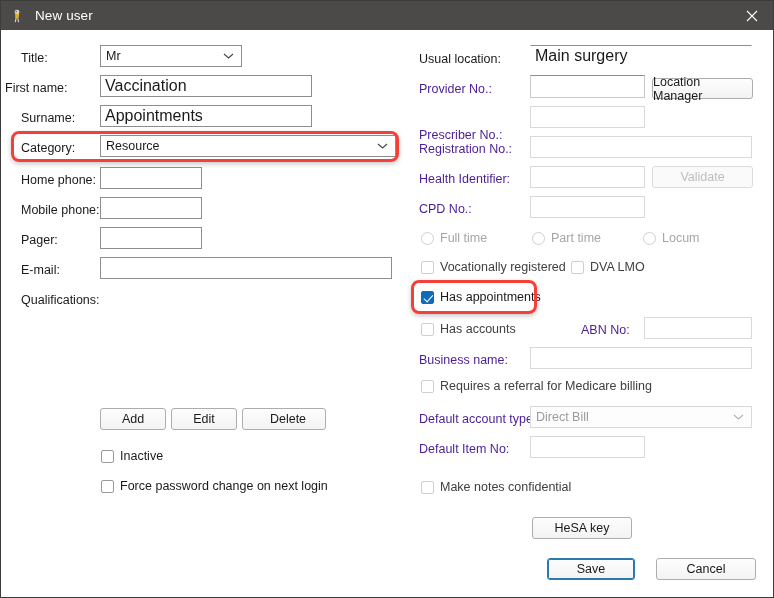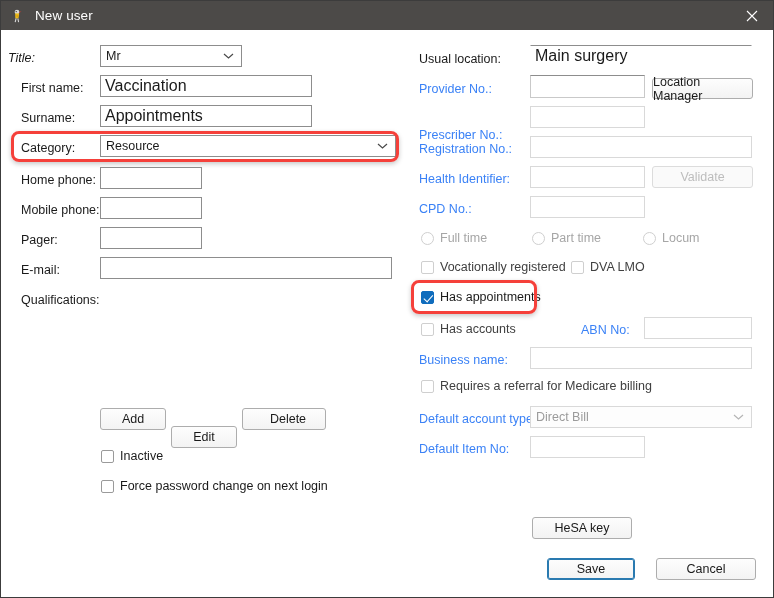--- a/index.html
+++ b/index.html
@@ -62,21 +62,21 @@
   }
 
   
   .lbl {
     position: absolute;
     font-size: 12.5px;
     color: #1a1a1a;
     white-space: nowrap;
     line-height: 14px;
   }
-  .lbl.dis { color: #3b82f6; }
+  .lbl.dis { color: #4c1d95; }
 
   .tbox {
     position: absolute;
     box-sizing: border-box;
     border: 1px solid #8d8d8d;
     background: #ffffff;
     font-family: "Liberation Sans", sans-serif;
     font-size: 16px;
     color: #1a1a1a;
     padding: 1px 4px;
@@ -223,31 +223,31 @@
     <span class="title-text">New user</span>
     <div class="titlebar-close">
       <svg width="12" height="12" viewBox="0 0 12 12">
         <path d="M1 1 L11 11 M11 1 L1 11" stroke="#ffffff" stroke-width="1.1" fill="none"></path>
       </svg>
     </div>
   </div>
 
   <div class="client">
 
-    <div class="lbl" style="left:7px; top:21px;font-style:italic;">Title:</div>
+    <div class="lbl" style="left:20px; top:21px;">Title:</div>
     <div class="combo" style="left:99px; top:15px; width:142px; height:22px;">
       <span>Mr</span>
       <span class="chev">
         <svg width="11" height="7" viewBox="0 0 11 7">
             <path d="M1 1.5 L5.5 5.5 L10 1.5" stroke="#4a4a4a" stroke-width="1.2" fill="none"></path>
           </svg>
       </span>
     </div>
 
-    <div class="lbl" style="left:20px; top:51px;">First name:</div>
+    <div class="lbl" style="left:4px; top:51px;">First name:</div>
     <div class="tbox" style="left:99px; top:45px; width:212px; height:22px;">
       <span>Vaccination</span>
     </div>
 
     <div class="lbl" style="left:20px; top:81px;">Surname:</div>
     <div class="tbox" style="left:99px; top:75px; width:212px; height:22px;">
       <span>Appointments</span>
     </div>
 
     <div class="lbl" style="left:20px; top:111px;">Category:</div>
@@ -277,21 +277,21 @@
     </div>
 
     <div class="lbl" style="left:20px; top:233px;">E-mail:</div>
     <div class="tbox" style="left:99px; top:227px; width:292px; height:22px;">
       <span></span>
     </div>
 
     <div class="lbl" style="left:20px; top:263px;">Qualifications:</div>
 
     <div class="btn" style="left:99px; top:378px; width:66px; height:22px;">Add</div>
-    <div class="btn" style="left:170px; top:378px; width:66px; height:22px;margin-top:18px;">Edit</div>
+    <div class="btn" style="left:170px; top:378px; width:66px; height:22px;">Edit</div>
     <div class="btn" style="left:241px; top:378px; width:84px; height:22px;padding-left:8px;">Delete</div>
 
     <div class="chk" style="left:100px; top:419px;">
       <span class="box"></span>
       <span>Inactive</span>
     </div>
 
     <div class="chk" style="left:100px; top:449px;">
       <span class="box"></span>
       <span>Force password change on next login</span>
@@ -384,20 +384,24 @@
             <path d="M1 1.5 L5.5 5.5 L10 1.5" stroke="#b5b5b5" stroke-width="1.2" fill="none"></path>
           </svg>
       </span>
     </div>
 
     <div class="lbl dis" style="left:418px; top:412px;">Default Item No:</div>
     <div class="tbox dis" style="left:529px; top:406px; width:115px; height:22px;">
       <span></span>
     </div>
 
+    <div class="chk dis" style="left:420px; top:450px;">
+      <span class="box"></span>
+      <span>Make notes confidential</span>
+    </div>
 
     <div class="btn" style="left:531px; top:487px; width:100px; height:22px;">HeSA key</div>
 
     <div class="btn default" style="left:546px; top:528px; width:88px; height:22px;">Save</div>
     <div class="btn" style="left:655px; top:528px; width:100px; height:22px;">Cancel</div>
 
   </div>
 </div>
 
 </body></html>

